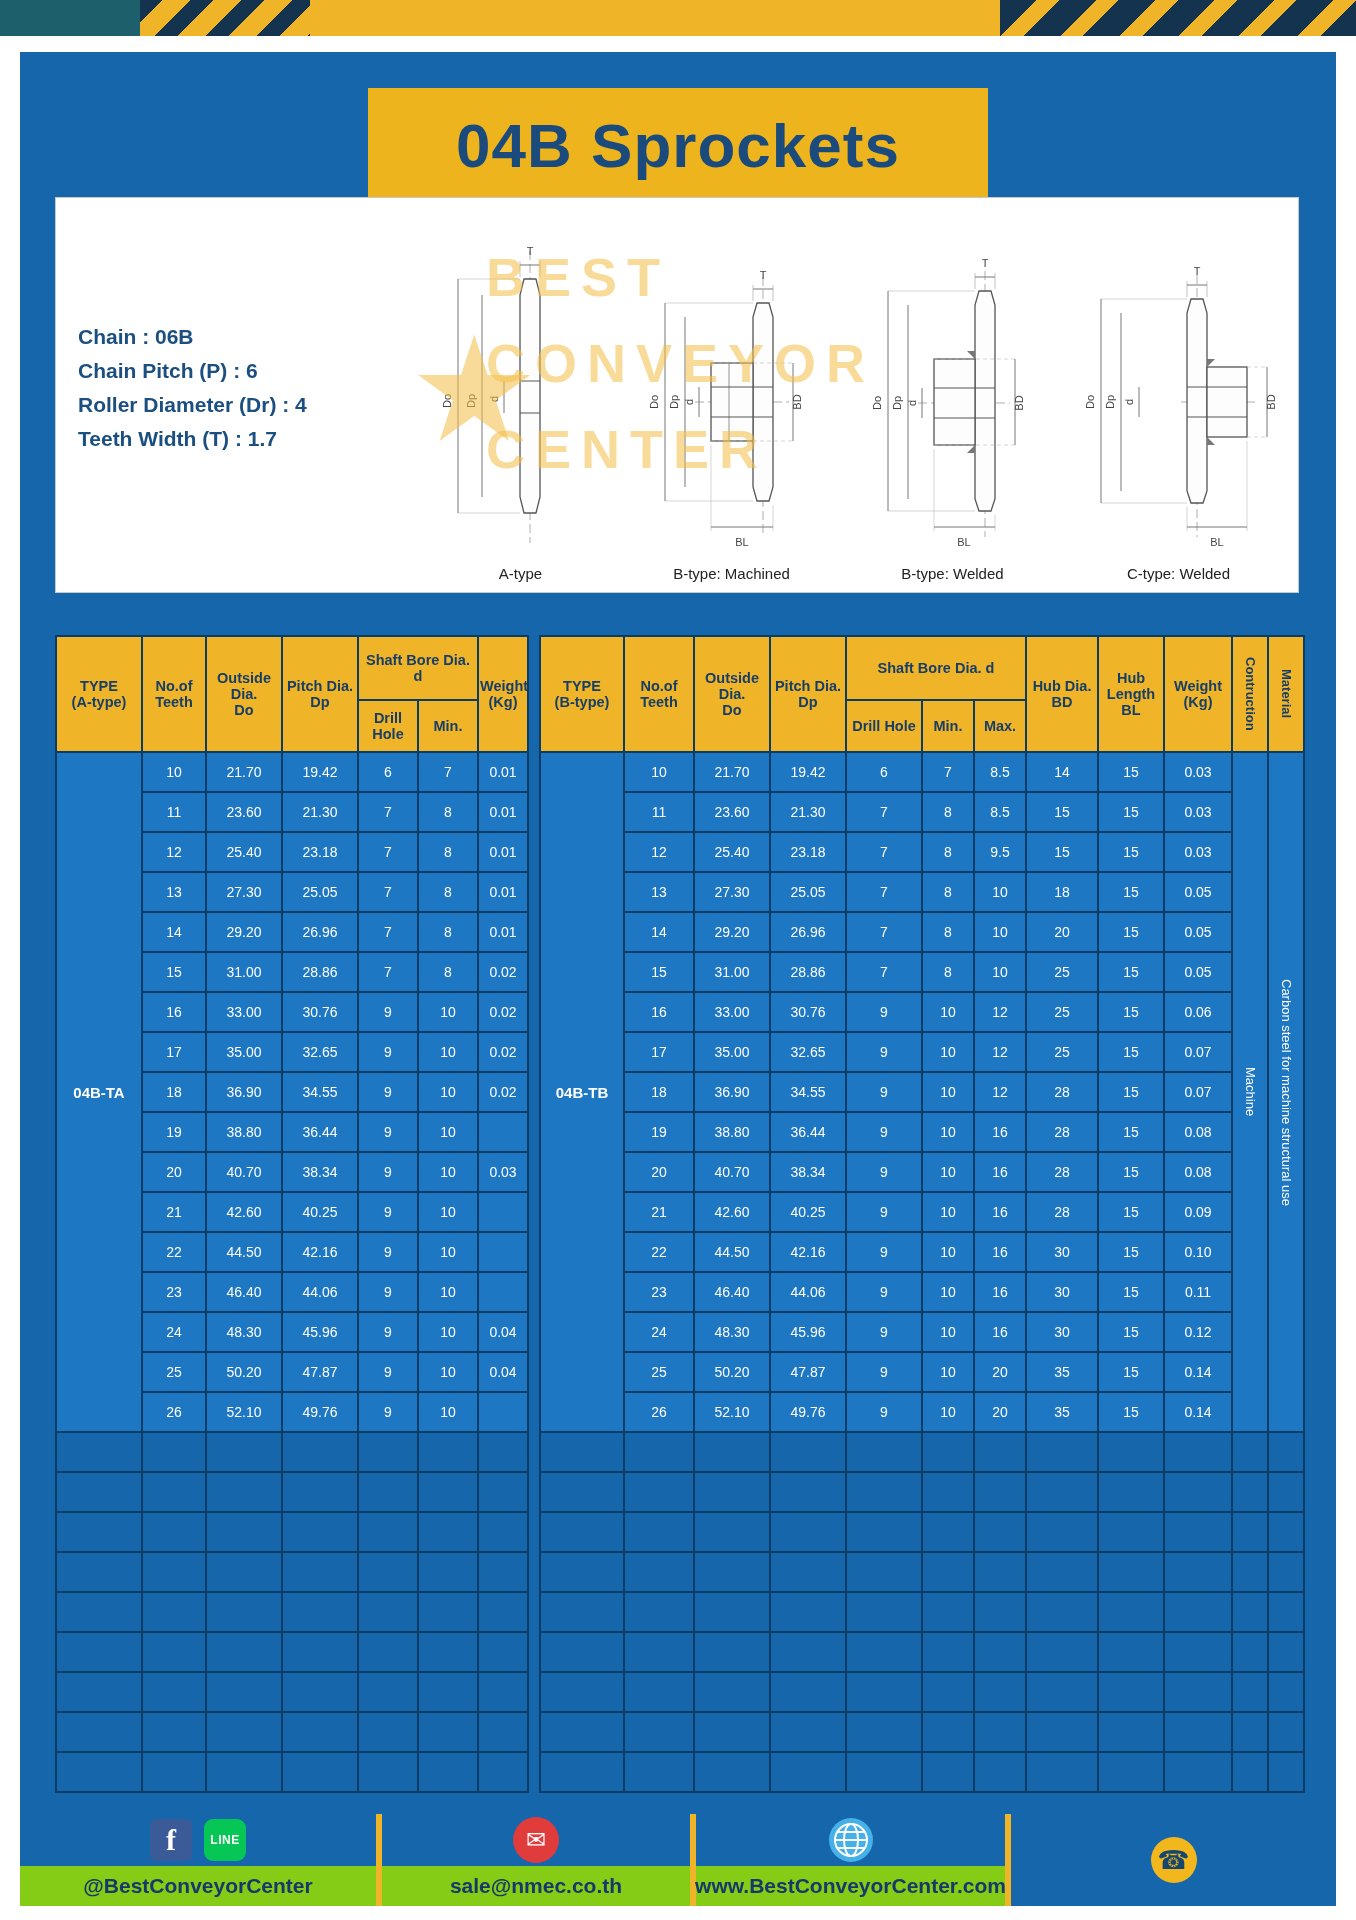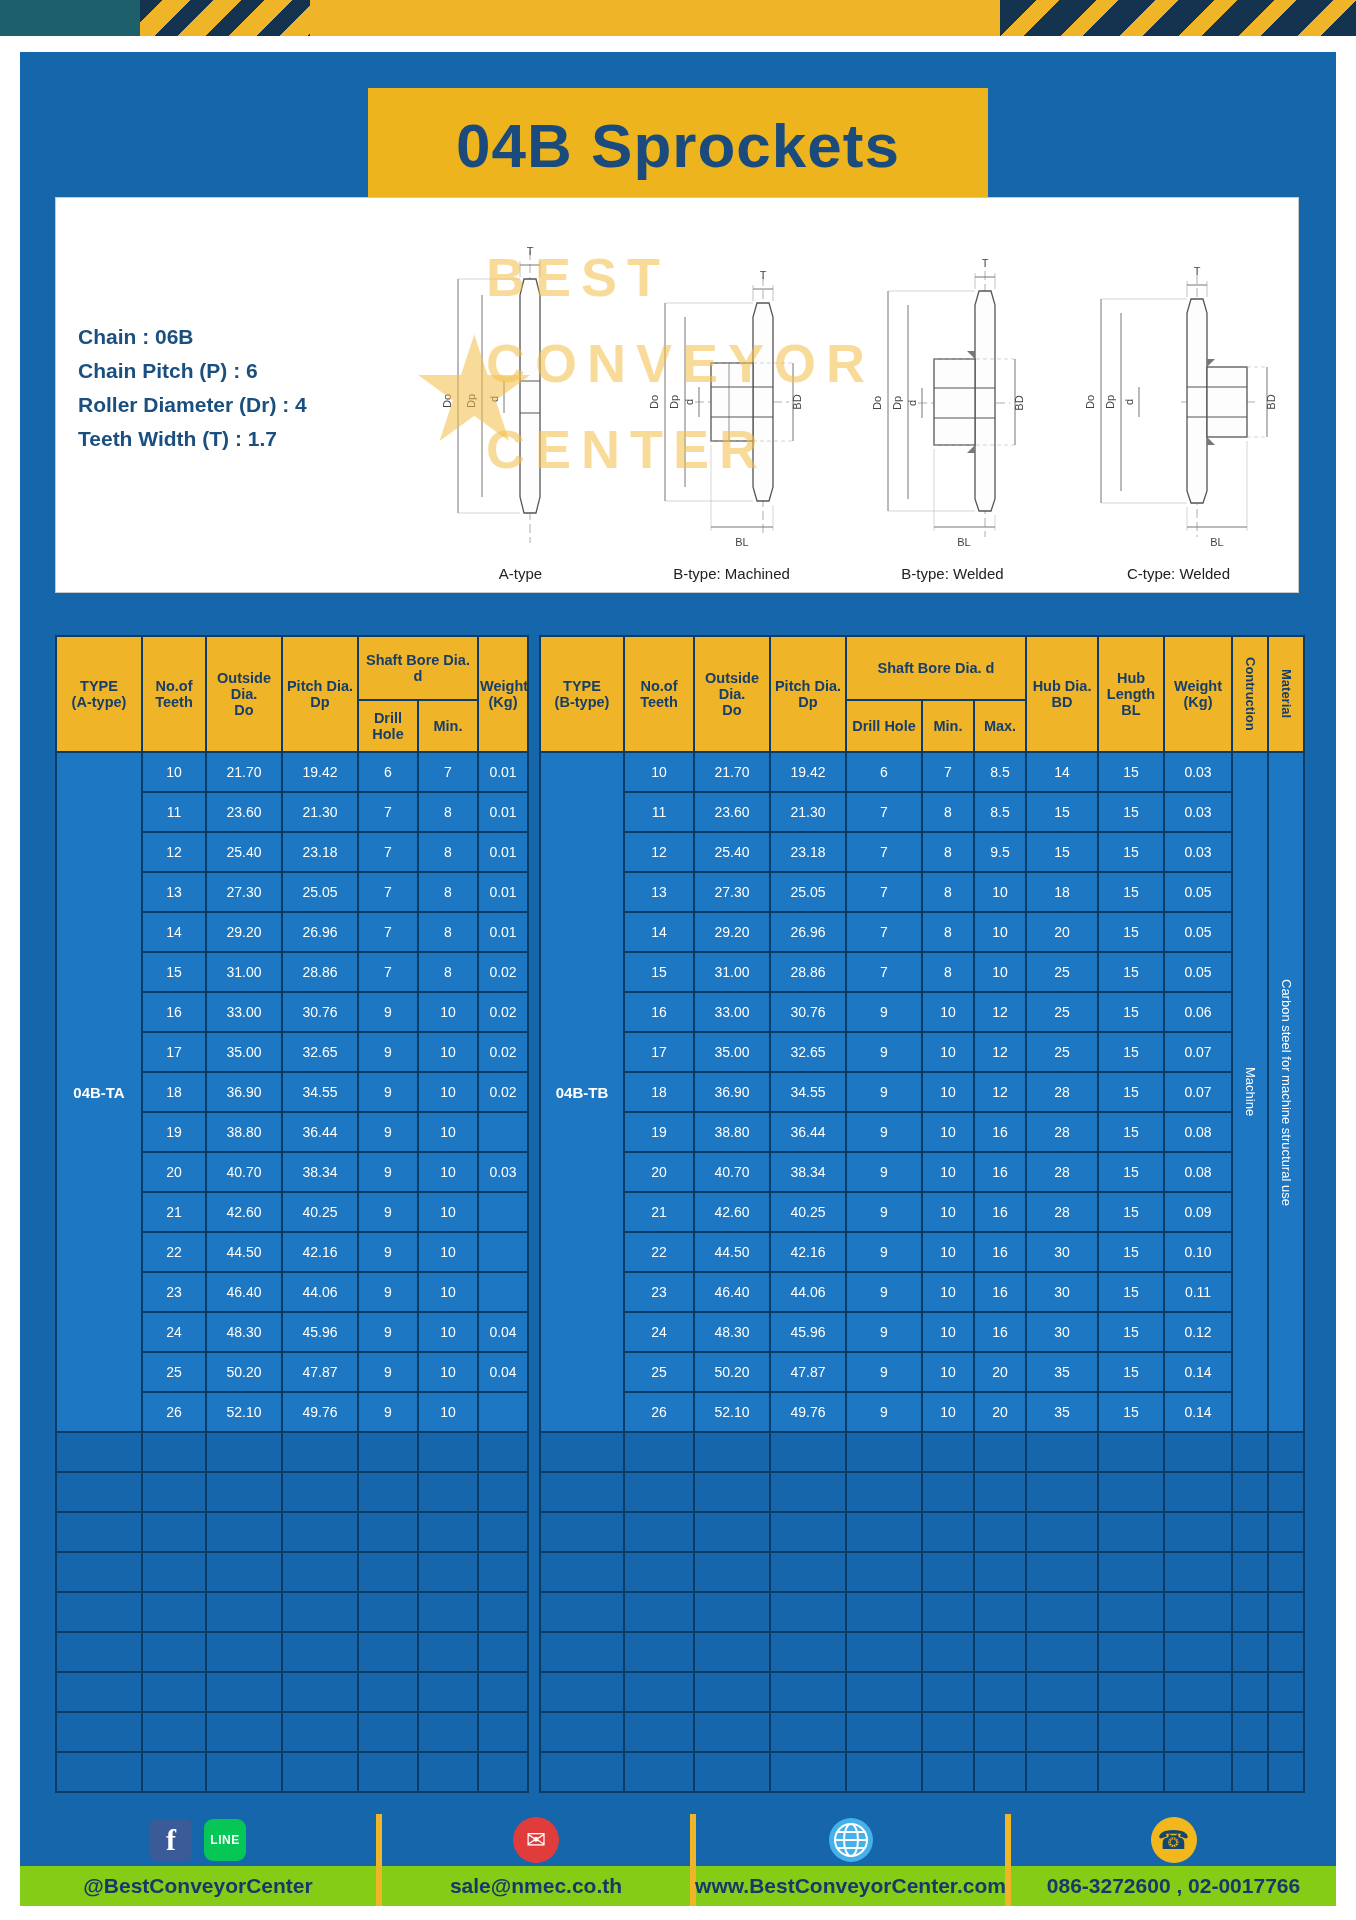--- a/index.html
+++ b/index.html
@@ -892,20 +892,17 @@
         <div class="f-label">
           <span>www.BestConveyorCenter.com</span>
         </div>
       </div>
       <div class="f-section s4">
         <div class="f-icons">
           <div class="icon-phone">
               <span>☎</span>
             </div>
         </div>
-        <div class="f-label">
-          <span>086-3272600 , 02-0017766</span>
-        </div>
       </div>
     </div>
 
   </div>
 </div>
 
 </body></html>

